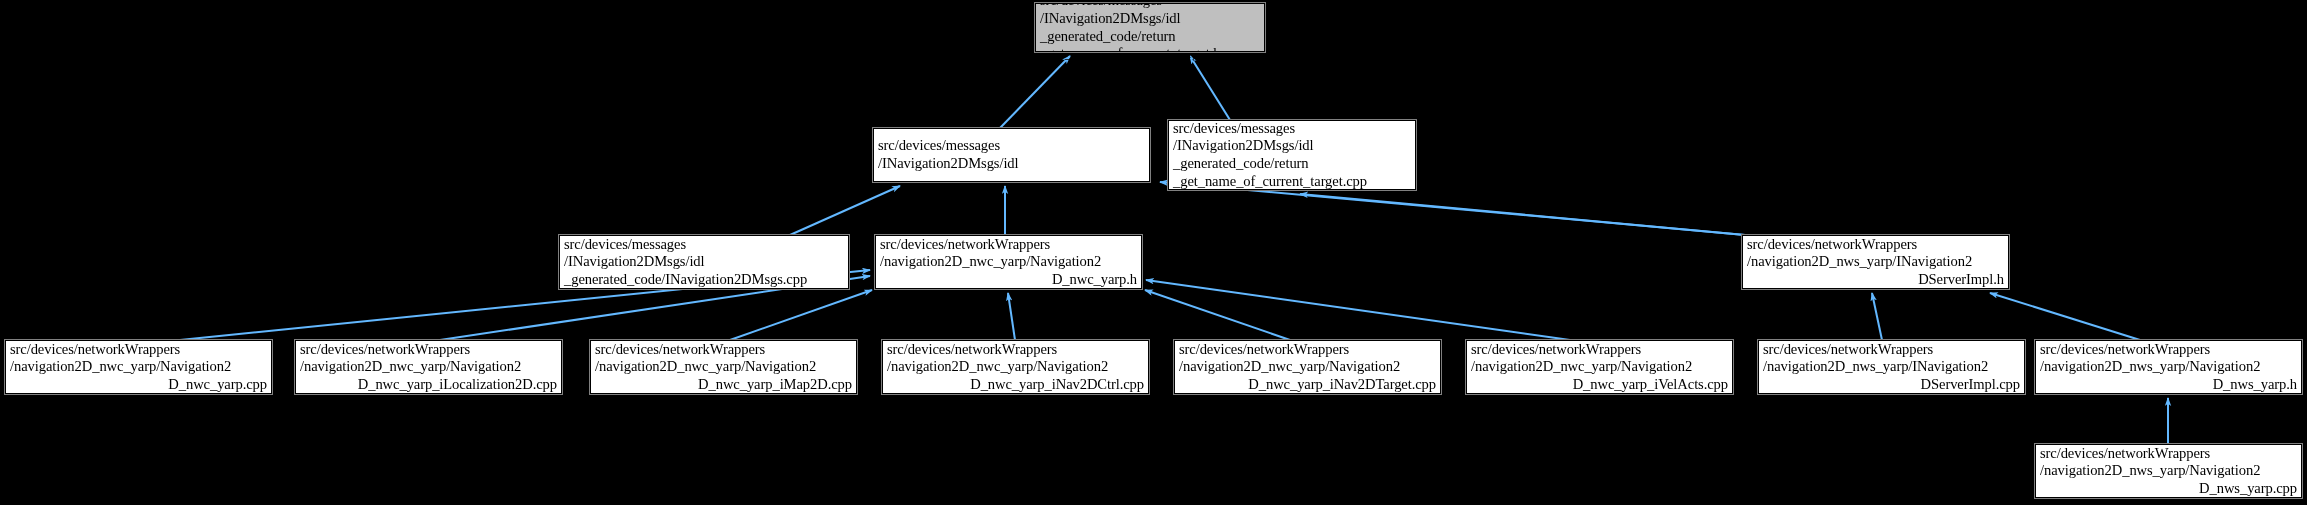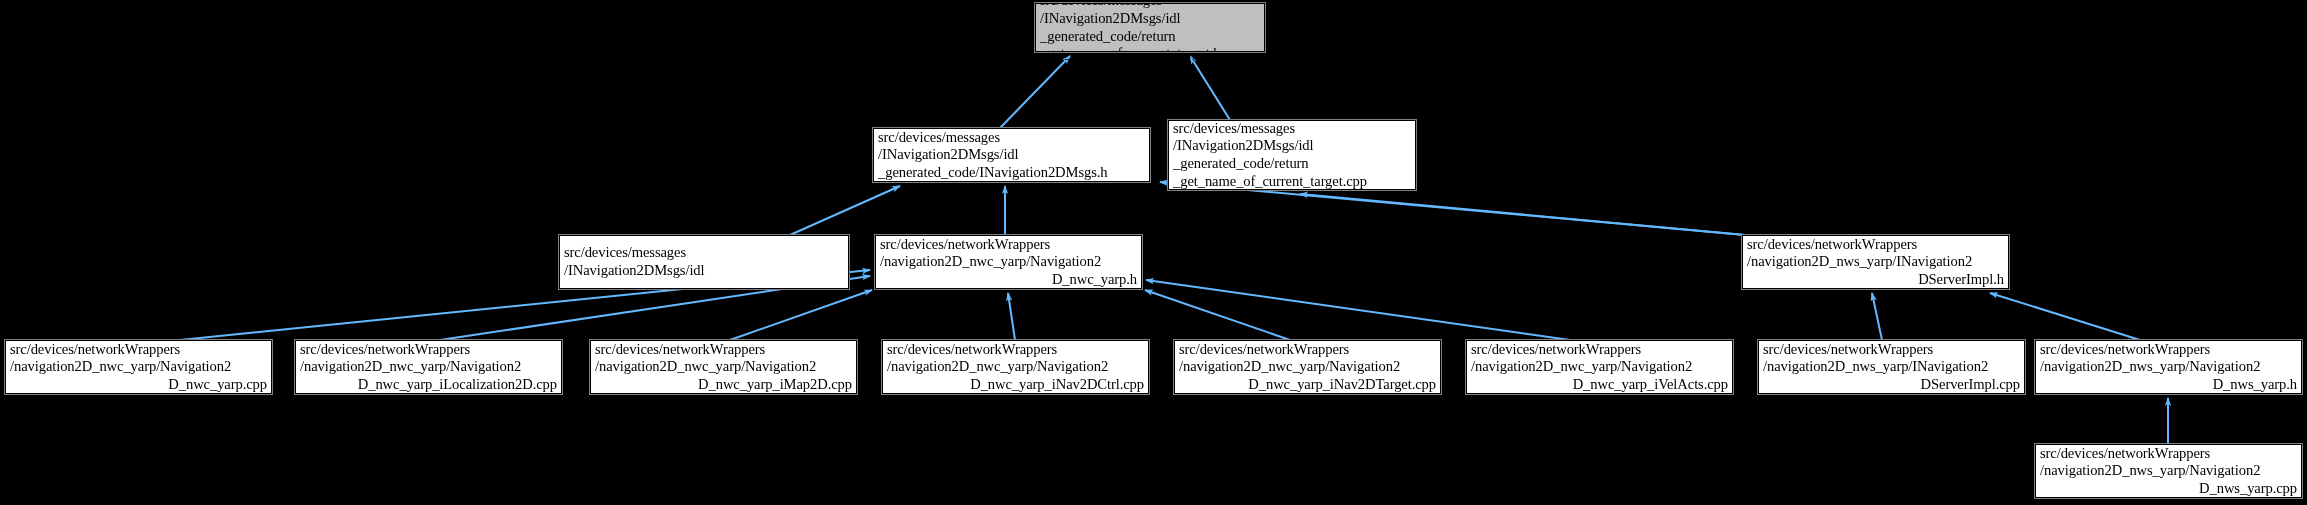--- a/index.html
+++ b/index.html
@@ -61,23 +61,23 @@
         <line x1="1015" y1="340" x2="1008" y2="293" stroke="#63b8ff" stroke-width="2" marker-end="url(#ah)"></line>
         <line x1="1290" y1="340" x2="1145" y2="290" stroke="#63b8ff" stroke-width="2" marker-end="url(#ah)"></line>
         <line x1="1570" y1="340" x2="1146" y2="280" stroke="#63b8ff" stroke-width="2" marker-end="url(#ah)"></line>
         <line x1="1882" y1="340" x2="1872" y2="293" stroke="#63b8ff" stroke-width="2" marker-end="url(#ah)"></line>
         <line x1="2140" y1="340" x2="1990" y2="293" stroke="#63b8ff" stroke-width="2" marker-end="url(#ah)"></line>
         <line x1="2168" y1="444" x2="2168" y2="398" stroke="#63b8ff" stroke-width="2" marker-end="url(#ah)"></line>
       </g>
   </svg>
   <div id="node-layer">
       <div class="node root" style="left: 1035px; top: 3px; width: 230px; height: 49px;"><span class="ln l">src/devices/messages</span><span class="ln l">/INavigation2DMsgs/idl</span><span class="ln l">_generated_code/return</span><span class="ln l">_get_name_of_current_target.h</span></div>
-      <div class="node" style="left: 873px; top: 128px; width: 277px; height: 54px;"><span class="ln l">src/devices/messages</span><span class="ln l">/INavigation2DMsgs/idl</span><span class="ln l">_generated_code/INavigation2DMsgs.h</span></div>
+      <div class="node" style="left: 873px; top: 128px; width: 277px; height: 54px;"><span class="ln l">src/devices/messages</span><span class="ln l">/INavigation2DMsgs/idl</span></div>
       <div class="node" style="left: 1168px; top: 120px; width: 248px; height: 70px;"><span class="ln l">src/devices/messages</span><span class="ln l">/INavigation2DMsgs/idl</span><span class="ln l">_generated_code/return</span><span class="ln l">_get_name_of_current_target.cpp</span></div>
-      <div class="node" style="left: 559px; top: 235px; width: 290px; height: 54px;"><span class="ln l">src/devices/messages</span><span class="ln l">/INavigation2DMsgs/idl</span></div>
+      <div class="node" style="left: 559px; top: 235px; width: 290px; height: 54px;"><span class="ln l">src/devices/messages</span><span class="ln l">/INavigation2DMsgs/idl</span><span class="ln l">_generated_code/INavigation2DMsgs.cpp</span></div>
       <div class="node" style="left: 875px; top: 235px; width: 267px; height: 54px;"><span class="ln l">src/devices/networkWrappers</span><span class="ln l">/navigation2D_nwc_yarp/Navigation2</span><span class="ln c">D_nwc_yarp.h</span></div>
       <div class="node" style="left: 1742px; top: 235px; width: 267px; height: 54px;"><span class="ln l">src/devices/networkWrappers</span><span class="ln l">/navigation2D_nws_yarp/INavigation2</span><span class="ln c">DServerImpl.h</span></div>
       <div class="node" style="left: 5px; top: 340px; width: 267px; height: 54px;"><span class="ln l">src/devices/networkWrappers</span><span class="ln l">/navigation2D_nwc_yarp/Navigation2</span><span class="ln c">D_nwc_yarp.cpp</span></div>
       <div class="node" style="left: 295px; top: 340px; width: 267px; height: 54px;"><span class="ln l">src/devices/networkWrappers</span><span class="ln l">/navigation2D_nwc_yarp/Navigation2</span><span class="ln c">D_nwc_yarp_iLocalization2D.cpp</span></div>
       <div class="node" style="left: 590px; top: 340px; width: 267px; height: 54px;"><span class="ln l">src/devices/networkWrappers</span><span class="ln l">/navigation2D_nwc_yarp/Navigation2</span><span class="ln c">D_nwc_yarp_iMap2D.cpp</span></div>
       <div class="node" style="left: 882px; top: 340px; width: 267px; height: 54px;"><span class="ln l">src/devices/networkWrappers</span><span class="ln l">/navigation2D_nwc_yarp/Navigation2</span><span class="ln c">D_nwc_yarp_iNav2DCtrl.cpp</span></div>
       <div class="node" style="left: 1174px; top: 340px; width: 267px; height: 54px;"><span class="ln l">src/devices/networkWrappers</span><span class="ln l">/navigation2D_nwc_yarp/Navigation2</span><span class="ln c">D_nwc_yarp_iNav2DTarget.cpp</span></div>
       <div class="node" style="left: 1466px; top: 340px; width: 267px; height: 54px;"><span class="ln l">src/devices/networkWrappers</span><span class="ln l">/navigation2D_nwc_yarp/Navigation2</span><span class="ln c">D_nwc_yarp_iVelActs.cpp</span></div>
       <div class="node" style="left: 1758px; top: 340px; width: 267px; height: 54px;"><span class="ln l">src/devices/networkWrappers</span><span class="ln l">/navigation2D_nws_yarp/INavigation2</span><span class="ln c">DServerImpl.cpp</span></div>
       <div class="node" style="left: 2035px; top: 340px; width: 267px; height: 54px;"><span class="ln l">src/devices/networkWrappers</span><span class="ln l">/navigation2D_nws_yarp/Navigation2</span><span class="ln c">D_nws_yarp.h</span></div>

